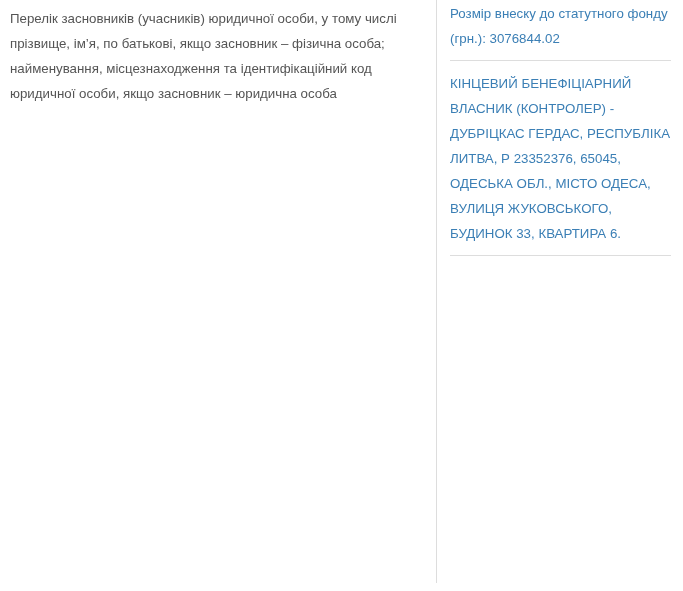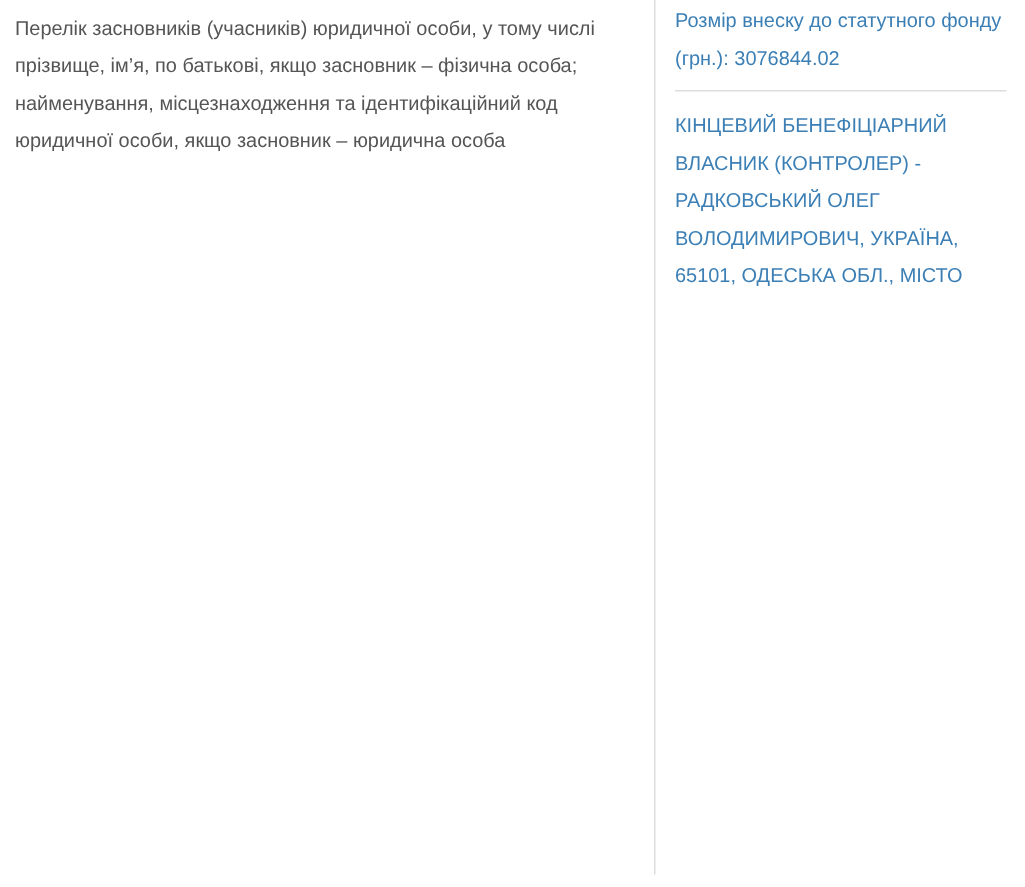--- a/index.html
+++ b/index.html
@@ -78,22 +78,22 @@
   <div class="col-left">
     <div class="label-text">Перелік засновників (учасників) юридичної особи, у тому числі прізвище, ім’я, по батькові, якщо засновник – фізична особа; найменування, місцезнаходження та ідентифікаційний код юридичної особи, якщо засновник – юридична особа</div>
   </div>
 
   <div class="col-right">
 
     <div class="value-block clipped-top">
       <span>Гергель, будинок 7, квартира 1. Розмір внеску до статутного фонду (грн.): 3076844.02</span>
     </div>
 
+    <div class="value-block">
+      <span>КІНЦЕВИЙ БЕНЕФІЦІАРНИЙ ВЛАСНИК (КОНТРОЛЕР) - ДУБРІЦКАС ГЕРДАС, РЕСПУБЛІКА ЛИТВА, Р 23352376, 65045, ОДЕСЬКА ОБЛ., МІСТО ОДЕСА, ВУЛИЦЯ ЖУКОВСЬКОГО, БУДИНОК 33, КВАРТИРА 6.</span>
+    </div>
 
 
-    <div class="value-block clipped-bottom">
-      <span>КІНЦЕВИЙ БЕНЕФІЦІАРНИЙ ВЛАСНИК (КОНТРОЛЕР) - РАДКОВСЬКИЙ ОЛЕГ ВОЛОДИМИРОВИЧ, УКРАЇНА, 65101, ОДЕСЬКА ОБЛ., МІСТО</span>
-    </div>
 
     <div class="fadeout"></div>
   </div>
 
 </div>
 
 </body></html>

